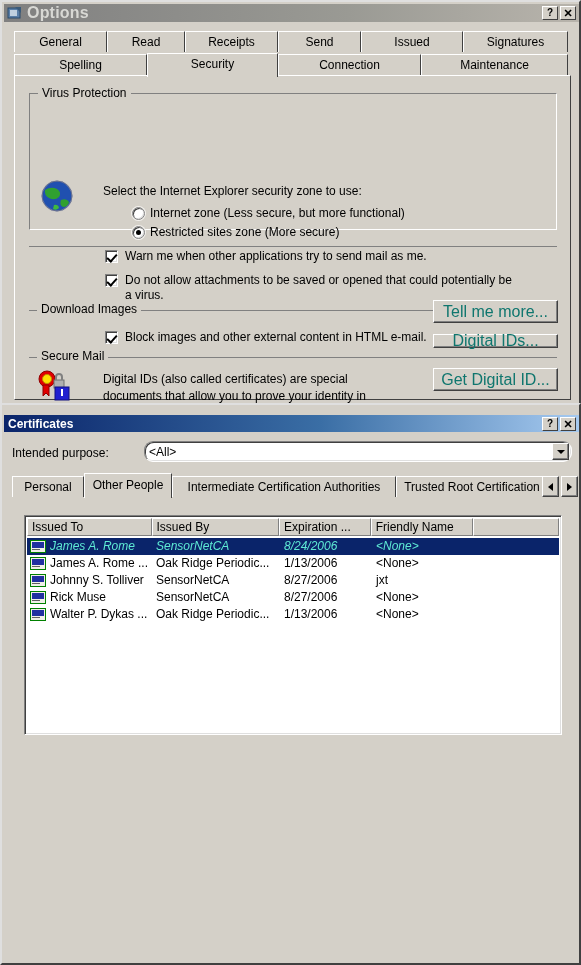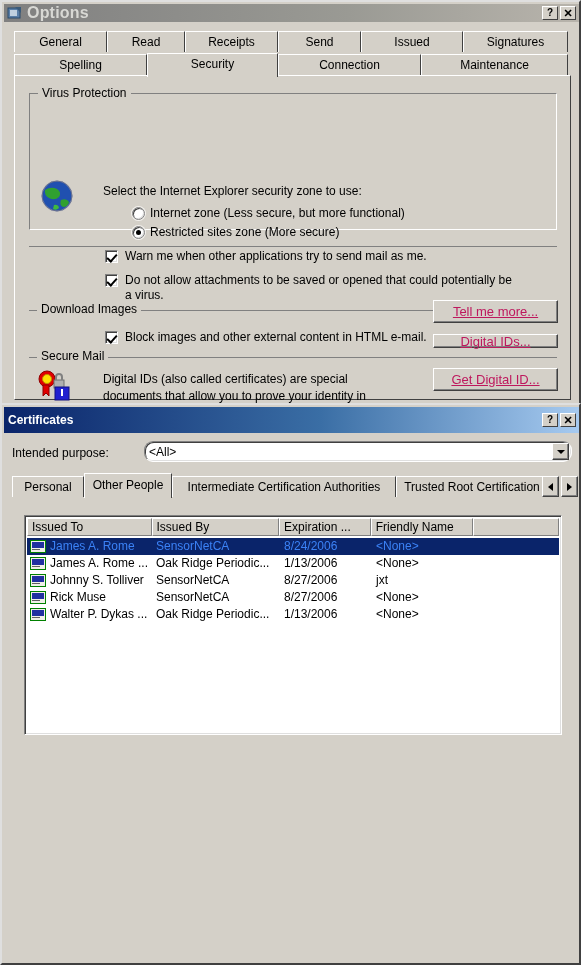--- a/index.html
+++ b/index.html
@@ -150,41 +150,41 @@
   
   .btn {
     position: absolute;
     background: #d4d0c8;
     border-top: 1px solid #ffffff;
     border-left: 1px solid #ffffff;
     border-right: 1px solid #404040;
     border-bottom: 1px solid #404040;
     box-shadow: inset -1px -1px 0 #808080;
     box-sizing: border-box;
-    font-size: 13px; text-align: center;
+    font-size: 16px; text-align: center;
     font-family: "Liberation Sans", sans-serif;
-    color: #be185d;
-    cursor: default;
-    display: flex; align-items: center; justify-content: center; text-decoration: underline;
+    color: #0f766e;
+    cursor: default;
+    display: flex; align-items: center; justify-content: center;
   }
 
   
   #certs-window {
     position: absolute; left: 0; top: 403px;
     width: 581px; height: 562px;
     background: #d4d0c8;
     border-top: 2px solid #dfdfdf;
     border-left: 2px solid #dfdfdf;
     border-right: 2px solid #404040;
     border-bottom: 2px solid #404040;
     box-sizing: border-box;
   }
   #certs-titlebar {
-    position: absolute; left: 2px; top: 2px;
-    width: 575px; height: 26px;
+    position: absolute; left: 2px; top: 10px;
+    width: 575px; height: 17px;
     background: linear-gradient(to right, #0a246a 0%, #3a6ea5 55%, #a6caf0 100%);
     display: flex; align-items: center;
   }
   #certs-title-text {
     color: #ffffff; font-weight: bold; font-size: 12px;
     margin-left: 4px; flex: 1 1 auto;
   }
 
   
   .combo {
@@ -270,21 +270,21 @@
   .hcell {
     background: #d4d0c8;
     border-top: 1px solid #ffffff; border-left: 1px solid #ffffff;
     border-right: 1px solid #808080; border-bottom: 1px solid #808080;
     box-sizing: border-box;
     font-size: 12px; line-height: 16px;
     padding-left: 4px; overflow: hidden; white-space: nowrap;
     cursor: default;
   }
   .lrow { display: flex; height: 17px; align-items: center; margin: 0 2px; }
-  .lrow.selected { background: #0a246a; color: #3b82f6; }
+  .lrow.selected { background: #0a246a; color: #5eead4; font-style: italic; }
   .lcell {
     font-size: 12px; line-height: 17px;
     padding-left: 4px; overflow: hidden; white-space: nowrap;
     box-sizing: border-box;
   }
   .cert-icon {
     width: 16px; height: 13px; flex: 0 0 auto; margin-left: 3px;
     position: relative;
   }
 

